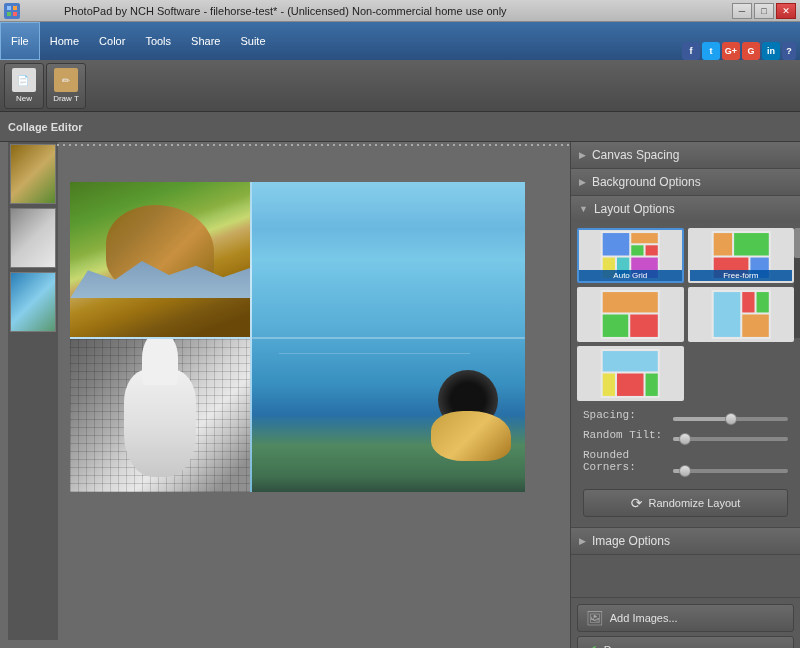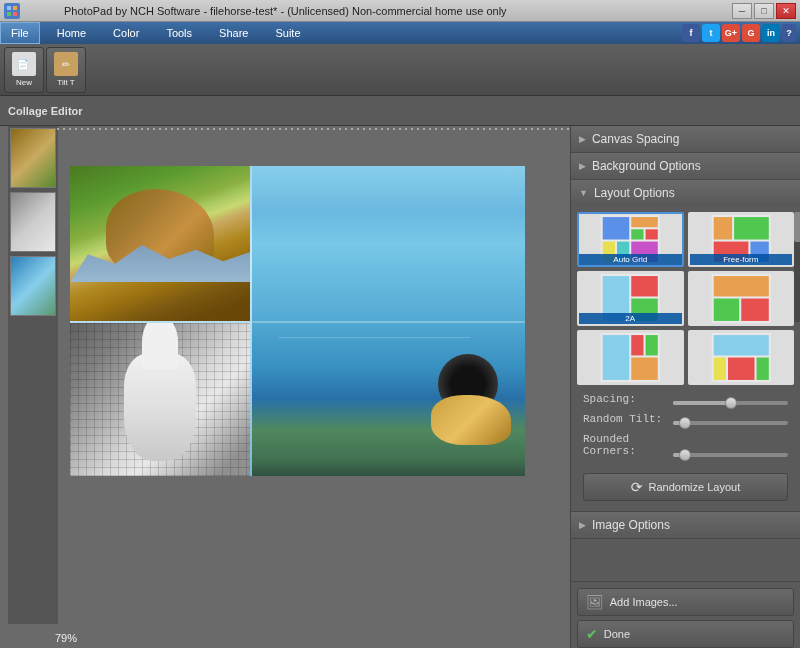--- a/index.html
+++ b/index.html
@@ -15,23 +15,23 @@
     }
     .title-bar-left { display: flex; align-items: center; gap: 4px; }
     .title-bar-icon { width: 16px; height: 16px; background: #4a7cc7; border-radius: 2px; display: flex; align-items: center; justify-content: center; color: white; font-size: 9px; }
     .title-text { font-size: 11px; color: #222; padding-left: 40px; }
     .title-bar-controls { display: flex; gap: 2px; }
     .title-btn { width: 20px; height: 16px; border: 1px solid #888; background: linear-gradient(to bottom, #e0e0e0, #c8c8c8); display: flex; align-items: center; justify-content: center; font-size: 9px; cursor: pointer; color: #333; }
     .title-btn.close { background: linear-gradient(to bottom, #e05050, #c03030); color: white; border-color: #a02020; }
 
     
     .menu-bar {
-      height: 22px;
+      height: 38px;
       background: linear-gradient(to bottom, #3c6ea5, #2a5080);
-      display: flex; align-items: center; gap: 7px;
+      display: flex; align-items: flex-end;
     }
     .menu-item {
       padding: 2px 10px;
       color: white;
       font-size: 11px;
       cursor: pointer;
       height: 100%;
       display: flex; align-items: center;
     }
     .menu-item.active {
@@ -340,21 +340,21 @@
   </div>
 </div>
 
 <div class="toolbar">
   <div class="toolbar-btn">
     <div class="toolbar-btn-icon" style="background:#ddd; font-size:10px;">📄</div>
     <span>New</span>
   </div>
   <div class="toolbar-btn">
     <div class="toolbar-btn-icon" style="background:#c8a060; font-size:10px;">✏</div>
-    <span>Tilt T</span>
+    <span>Draw T</span>
   </div>
 </div>
 
 <div class="sub-toolbar">
   <span class="sub-toolbar-label">Collage Editor</span>
 </div>
 
 <div class="main-content">
 
   <div class="canvas-area">
@@ -450,29 +450,20 @@
               <svg class="layout-svg" viewBox="0 0 60 50" xmlns="http://www.w3.org/2000/svg">
                 <rect x="1" y="1" width="58" height="48" fill="#e8e8e8"></rect>
                 <rect x="3" y="3" width="18" height="22" fill="#e8a050"></rect>
                 <rect x="23" y="3" width="34" height="22" fill="#50c850"></rect>
                 <rect x="3" y="27" width="34" height="20" fill="#e85050"></rect>
                 <rect x="39" y="27" width="18" height="20" fill="#5a90e8"></rect>
               </svg>
               <div class="layout-thumb-label">Free-form</div>
             </div>
 
-            <div class="layout-thumb">
-              <svg class="layout-svg" viewBox="0 0 60 50" xmlns="http://www.w3.org/2000/svg">
-                <rect x="1" y="1" width="58" height="48" fill="#e8e8e8"></rect>
-                <rect x="3" y="3" width="26" height="44" fill="#87ceeb"></rect>
-                <rect x="31" y="3" width="26" height="20" fill="#e85050"></rect>
-                <rect x="31" y="25" width="26" height="22" fill="#50c850"></rect>
-              </svg>
-              <div class="layout-thumb-label">2A</div>
-            </div>
 
             <div class="layout-thumb">
               <svg class="layout-svg" viewBox="0 0 60 50" xmlns="http://www.w3.org/2000/svg">
                 <rect x="1" y="1" width="58" height="48" fill="#e8e8e8"></rect>
                 <rect x="3" y="3" width="54" height="20" fill="#e8a050"></rect>
                 <rect x="3" y="25" width="25" height="22" fill="#50c850"></rect>
                 <rect x="30" y="25" width="27" height="22" fill="#e85050"></rect>
               </svg>
             </div>
             <div class="layout-thumb">

